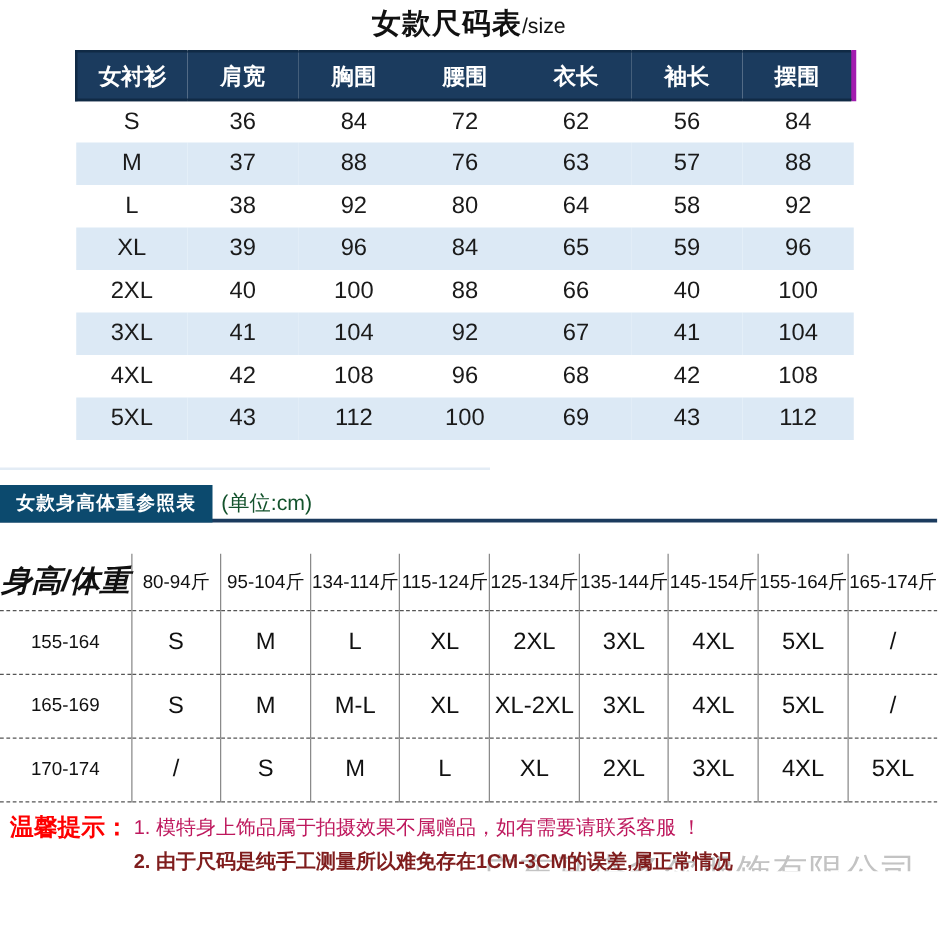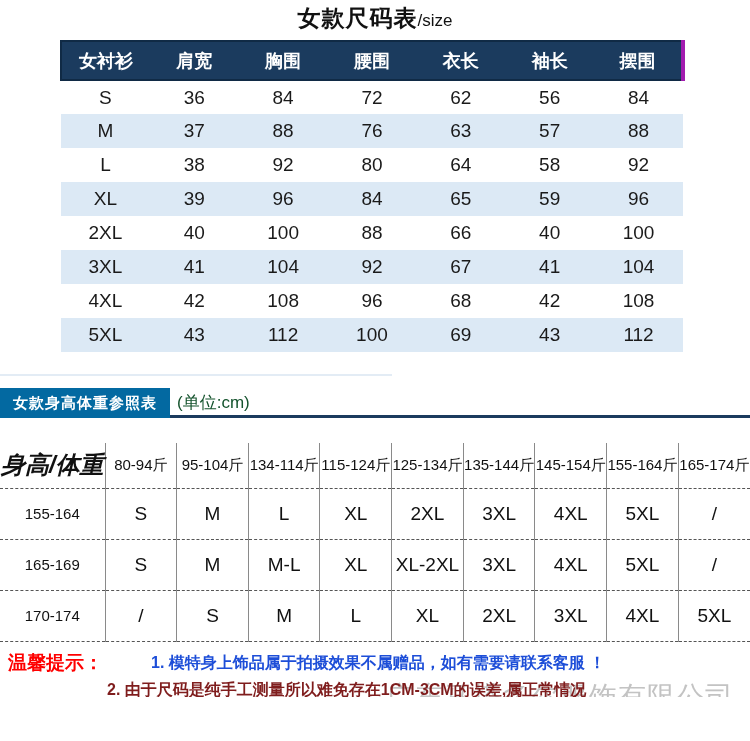--- a/index.html
+++ b/index.html
@@ -21,21 +21,21 @@
   table.size-table th:first-child { border-left: 2px solid #102a45; }
   table.size-table th:last-child { border-right: 4px solid #a21caf; }
   table.size-table td { height: 34px; font-size: 19px; text-align: center; color: #1a1a1a; }
   table.size-table tbody tr:nth-child(even) { background: #dce9f5; }
 
   .faint-line { position: absolute; top: 374px; left: 0; width: 392px; height: 2px; background: #e3ecf5; }
 
   
   .ref-bar { position: absolute; top: 388px; left: 0; width: 750px; height: 30px;
     border-bottom: 3px solid #1b3b5e; }
-  .ref-bar .tab { display: inline-block; height: 30px; line-height: 30px; background: #0369a1;
+  .ref-bar .tab { display: inline-block; height: 30px; line-height: 30px; background: #0c4a6e;
     color: #ffffff; font-size: 15px; font-weight: bold; padding: 0 13px; letter-spacing: 1px; }
   .ref-bar .unit { font-size: 17px; color: #14532d; margin-left: 7px; vertical-align: bottom;
     line-height: 30px; }
 
   
   table.ref-table { position: absolute; top: 443px; left: 0; width: 750px;
     border-collapse: collapse; table-layout: fixed; }
   table.ref-table col.c-first { width: 105px; }
   table.ref-table th, table.ref-table td { text-align: center; vertical-align: middle;
     border-right: 1px solid #8a8a8a; border-bottom: 1px dashed #555; color: #111; }
@@ -45,21 +45,21 @@
   table.ref-table thead th.weight { font-size: 15px; font-weight: normal; }
   table.ref-table tbody th { height: 51px; font-size: 15px; font-weight: normal; }
   table.ref-table tbody td { font-size: 19px; font-weight: normal; }
 
   
   .notes { position: absolute; top: 649px; left: 8px; width: 740px; display: flex; z-index: 2; }
   .notes-label { font-size: 19px; font-weight: bold; color: #fe0000; white-space: nowrap;
     line-height: 27px; text-align: center; }
   .note-lines { margin-left: 4px; }
   .note-line { font-size: 16px; line-height: 27px; white-space: nowrap; }
-  .note-line.red { color: #1d4ed8; font-weight: bold; margin-left: 44px; }
+  .note-line.red { color: #be185d; font-weight: normal; }
   .note-line.dark { color: #7f1d1d; font-weight: bold; }
 
   
   .watermark { position: absolute; right: 16px; top: 682px; text-align: center;
     color: #c3c3c3; z-index: 1; line-height: 1.05; }
   .watermark .company { font-size: 28px; letter-spacing: 1px; }
   .watermark .url { font-size: 25px; }
 </style>
 </head>
 <body>

